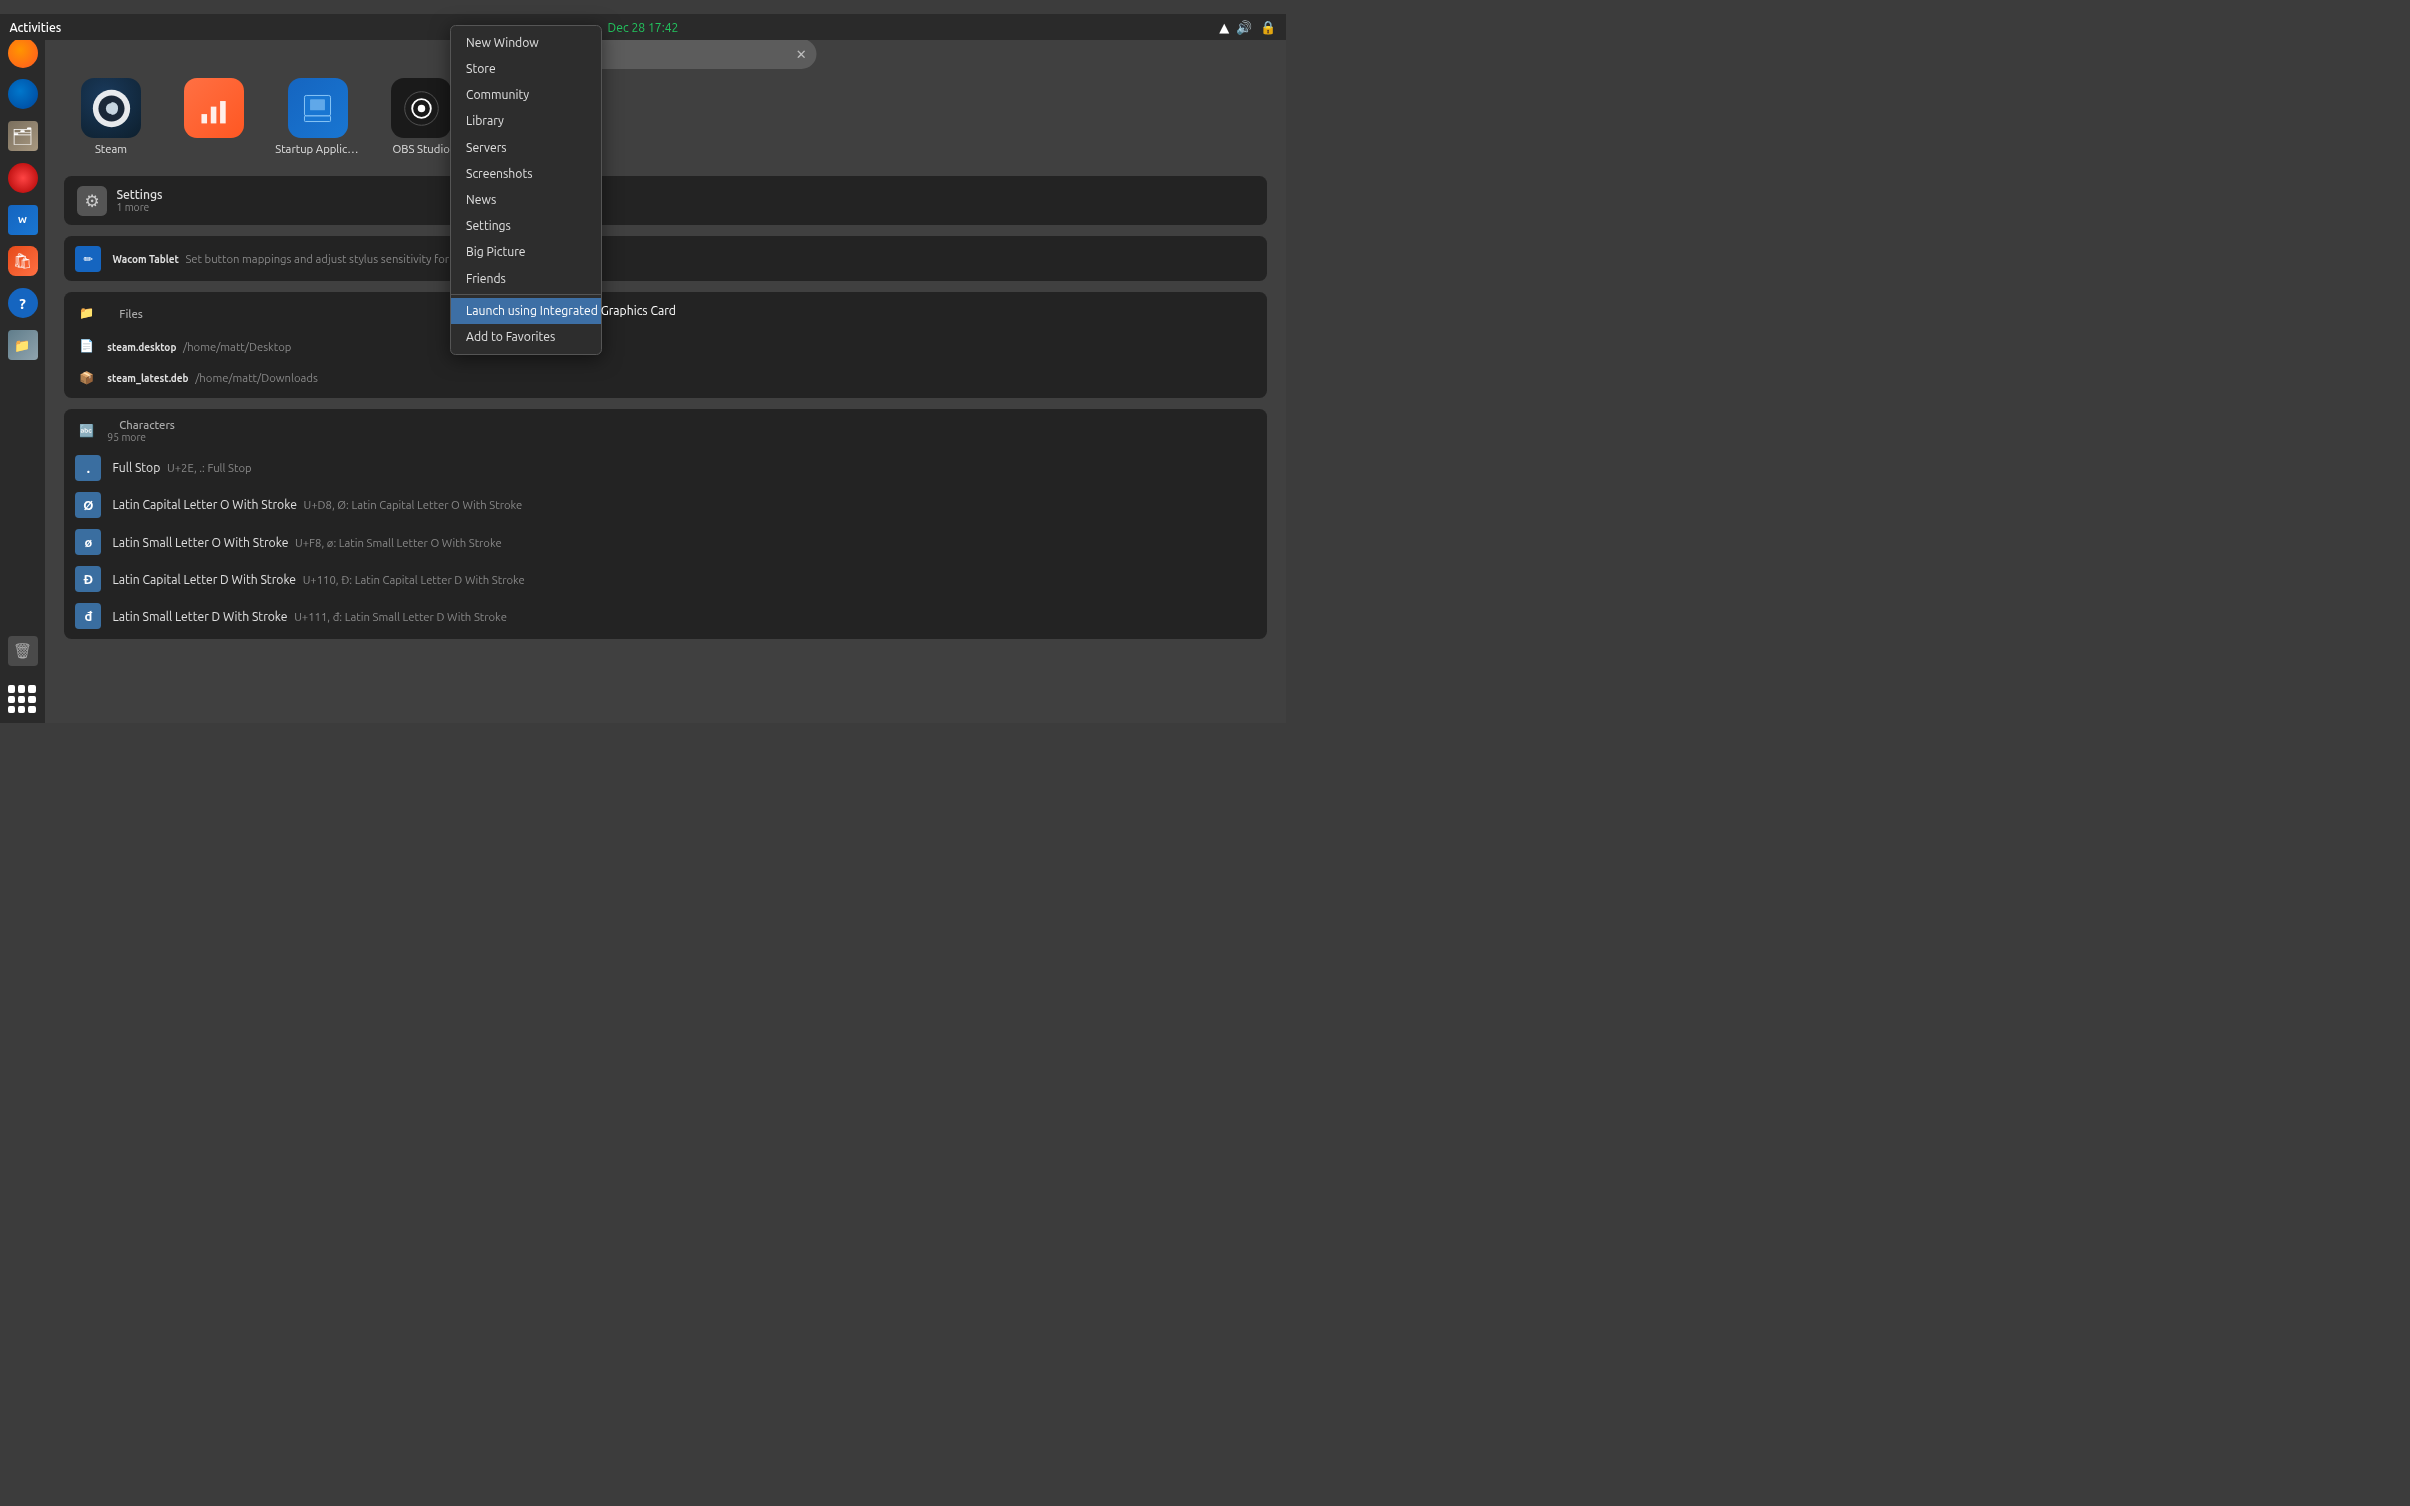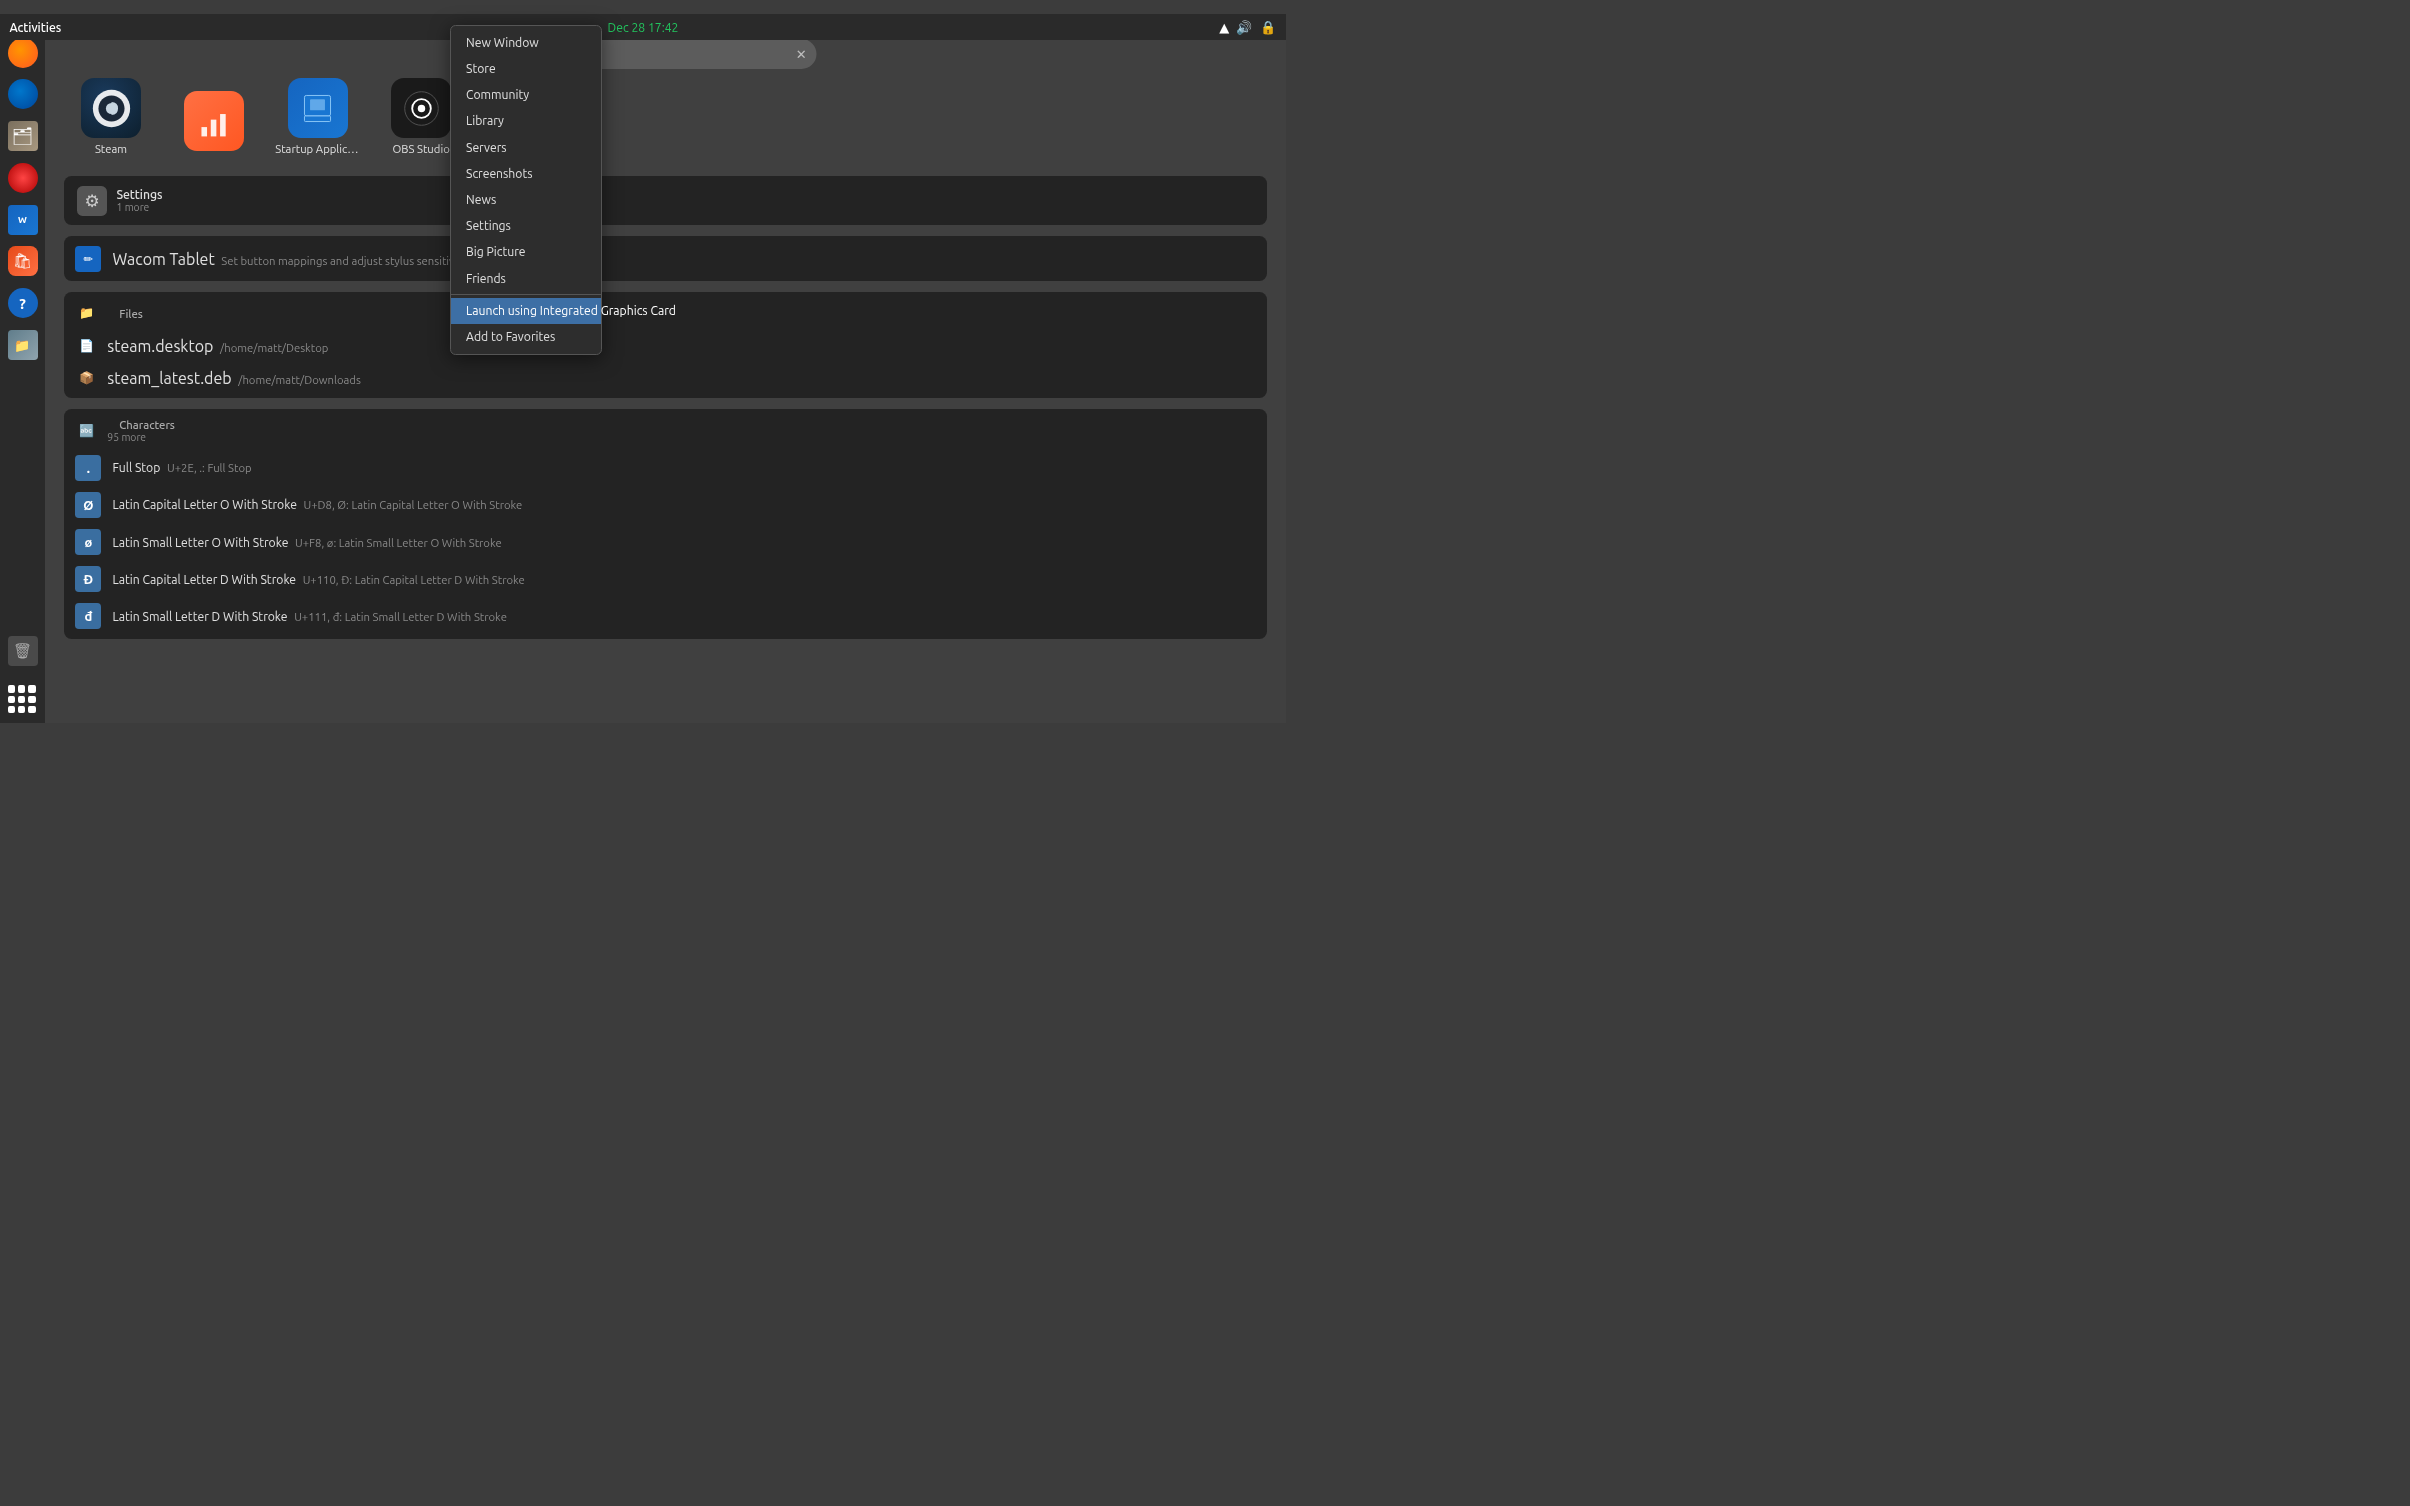--- a/index.html
+++ b/index.html
@@ -260,21 +260,20 @@
       gap: 9.4px;
     }
 
     
     .app-icon-container {
       display: flex;
       flex-direction: column;
       align-items: center;
       width: 94px;
       cursor: pointer;
-      justify-content: flex-end;
     }
     .app-icon-box {
       width: 60px;
       height: 60px;
       border-radius: 13px;
       display: flex;
       align-items: center;
       justify-content: center;
       margin-bottom: 3.8px;
     }
@@ -357,23 +356,23 @@
     }
     .section-item-icon {
       width: 22.6px;
       height: 22.6px;
       display: flex;
       align-items: center;
       justify-content: center;
       flex-shrink: 0;
     }
     .section-item-name {
-      font-size: 16px;
+      font-size: 10px;
       color: #e0e0e0;
-      font-weight: 400;
+      font-weight: 700;
     }
     .section-item-path {
       font-size: 11.3px;
       color: #888;
       margin-left: 3.8px;
     }
 
     
     #context-menu {
       position: absolute;

